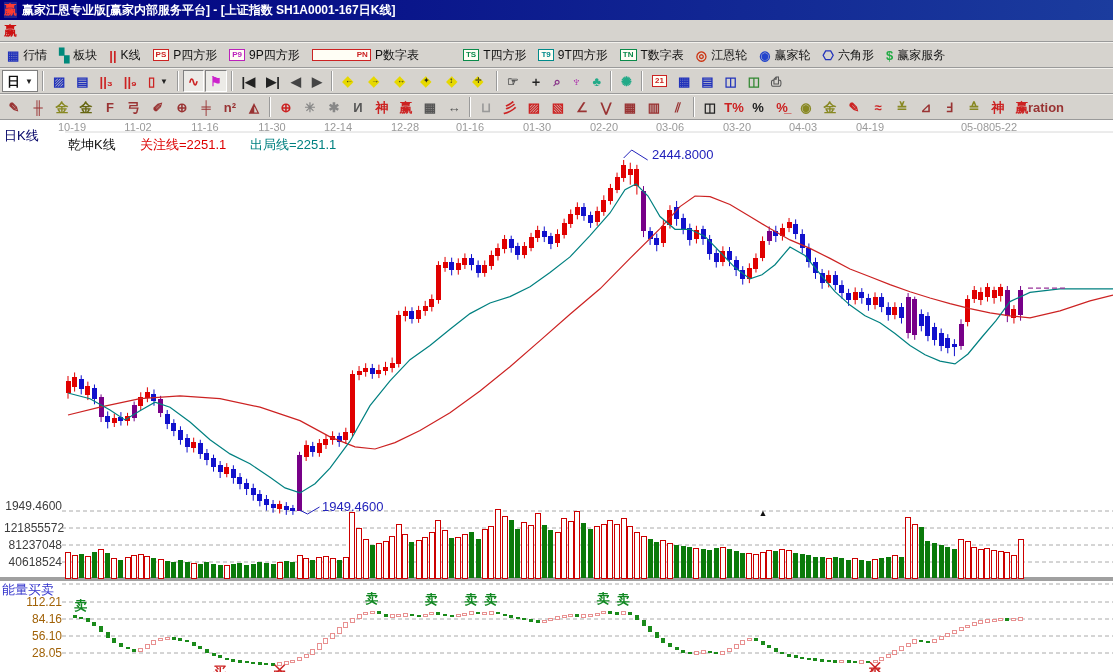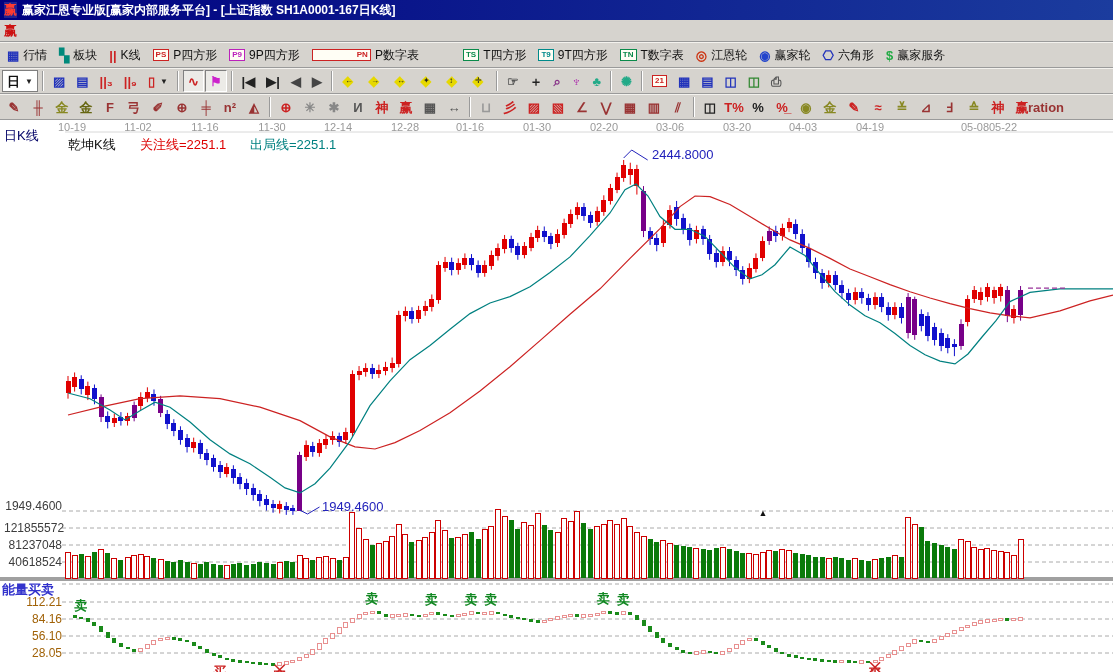--- a/index.html
+++ b/index.html
@@ -1003,21 +1003,21 @@
   <div class="abslabel" style="left:250px;top:16px;font-size:13px;color:#008080;">出局线=2251.1</div>
 
   <div class="scale-label" style="left:4px;top:379px;">1949.4600</div>
 
   <div id="volume-labels">
       <div class="scale-label" style="left: 4px; top: 401px;">121855572</div>
       <div class="scale-label" style="left: 4px; top: 418px;">81237048</div>
       <div class="scale-label" style="left: 4px; top: 435px;">40618524</div>
     </div>
 
-  <div class="abslabel" style="left:2px;top:461px;font-size:13px;font-weight:bold;color:#3333cc;">能量买卖</div>
+  <div class="abslabel" style="left:2px;top:461px;font-size:13px;font-weight:normal;color:#3333cc;">能量买卖</div>
 
   <div id="indicator-labels">
       <div class="ind-label" style="left: 10px; top: 475px;">112.21</div>
       <div class="ind-label" style="left: 10px; top: 492px;">84.16</div>
       <div class="ind-label" style="left: 10px; top: 509px;">56.10</div>
       <div class="ind-label" style="left: 10px; top: 526px;">28.05</div>
     </div>
 
   <div class="anno" style="left:652px;top:27px;">2444.8000</div>
   <div class="anno" style="left:322px;top:379px;">1949.4600</div>

